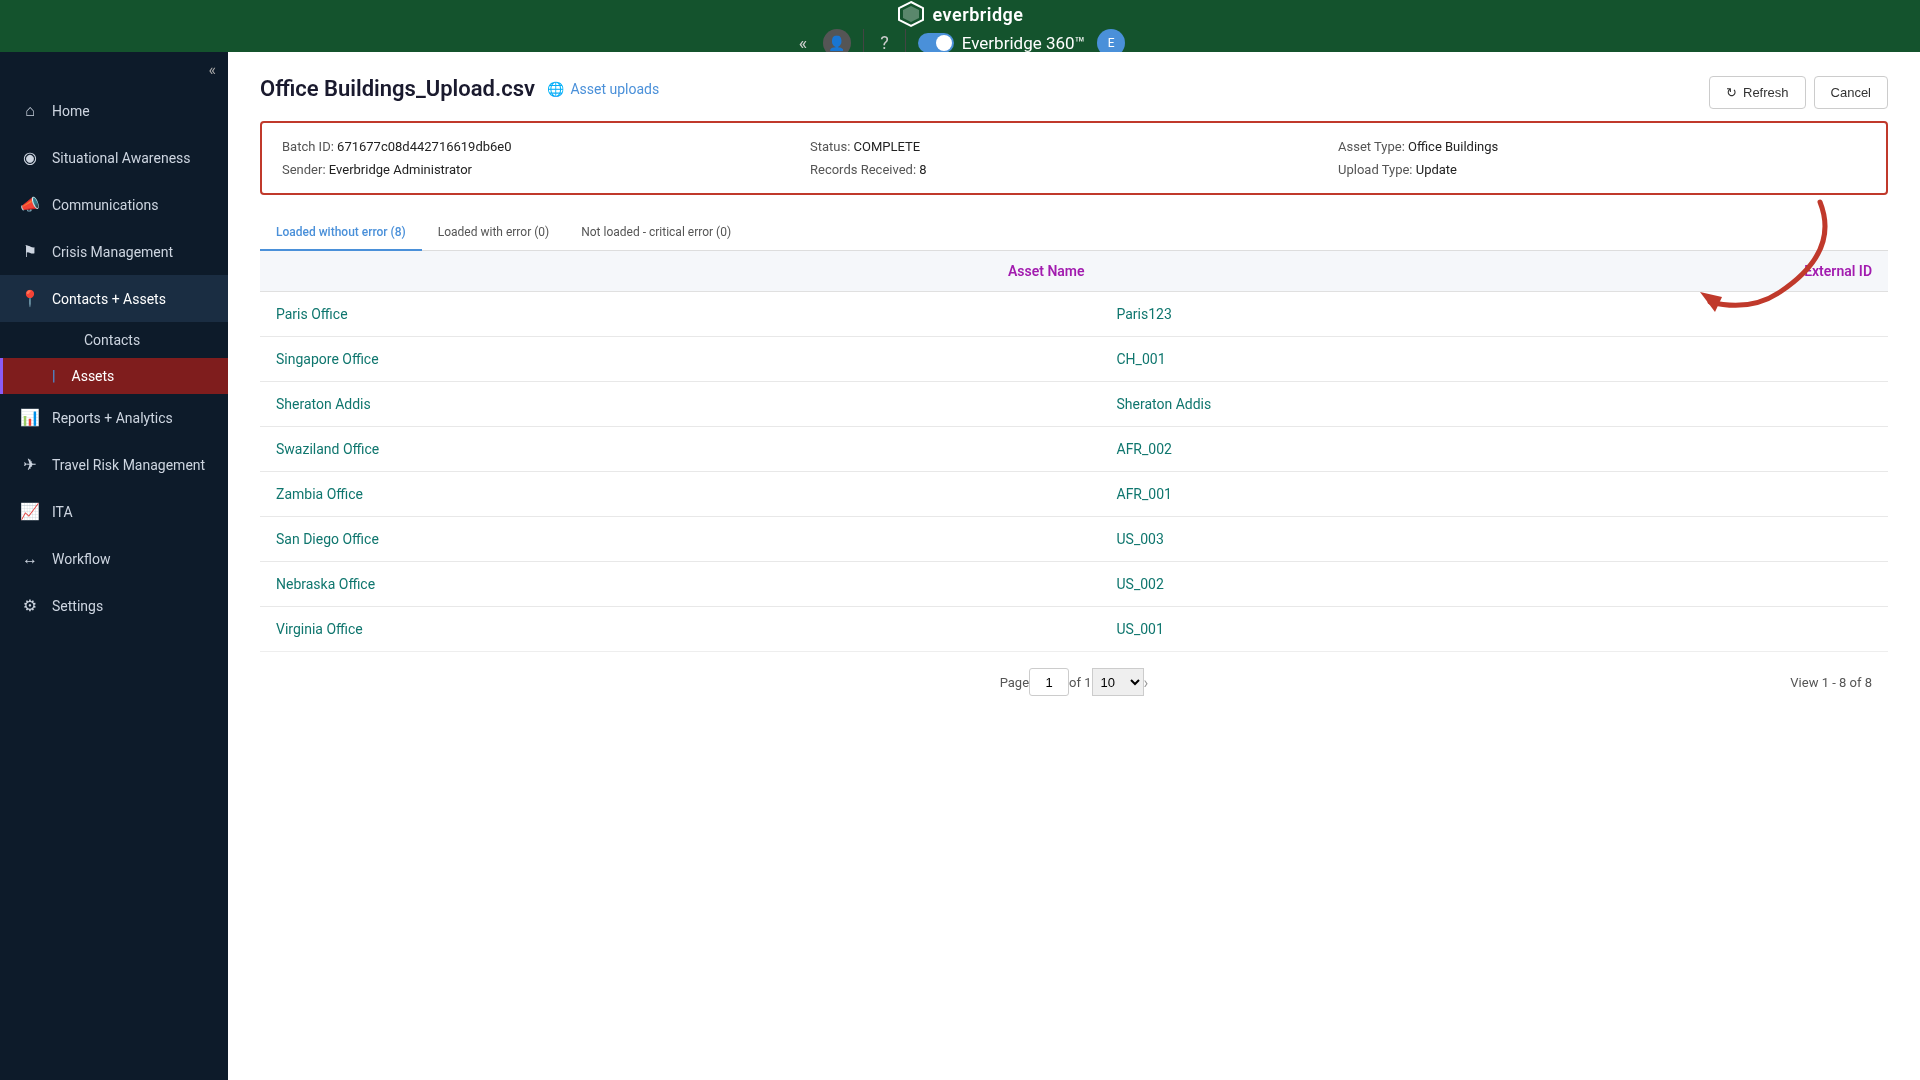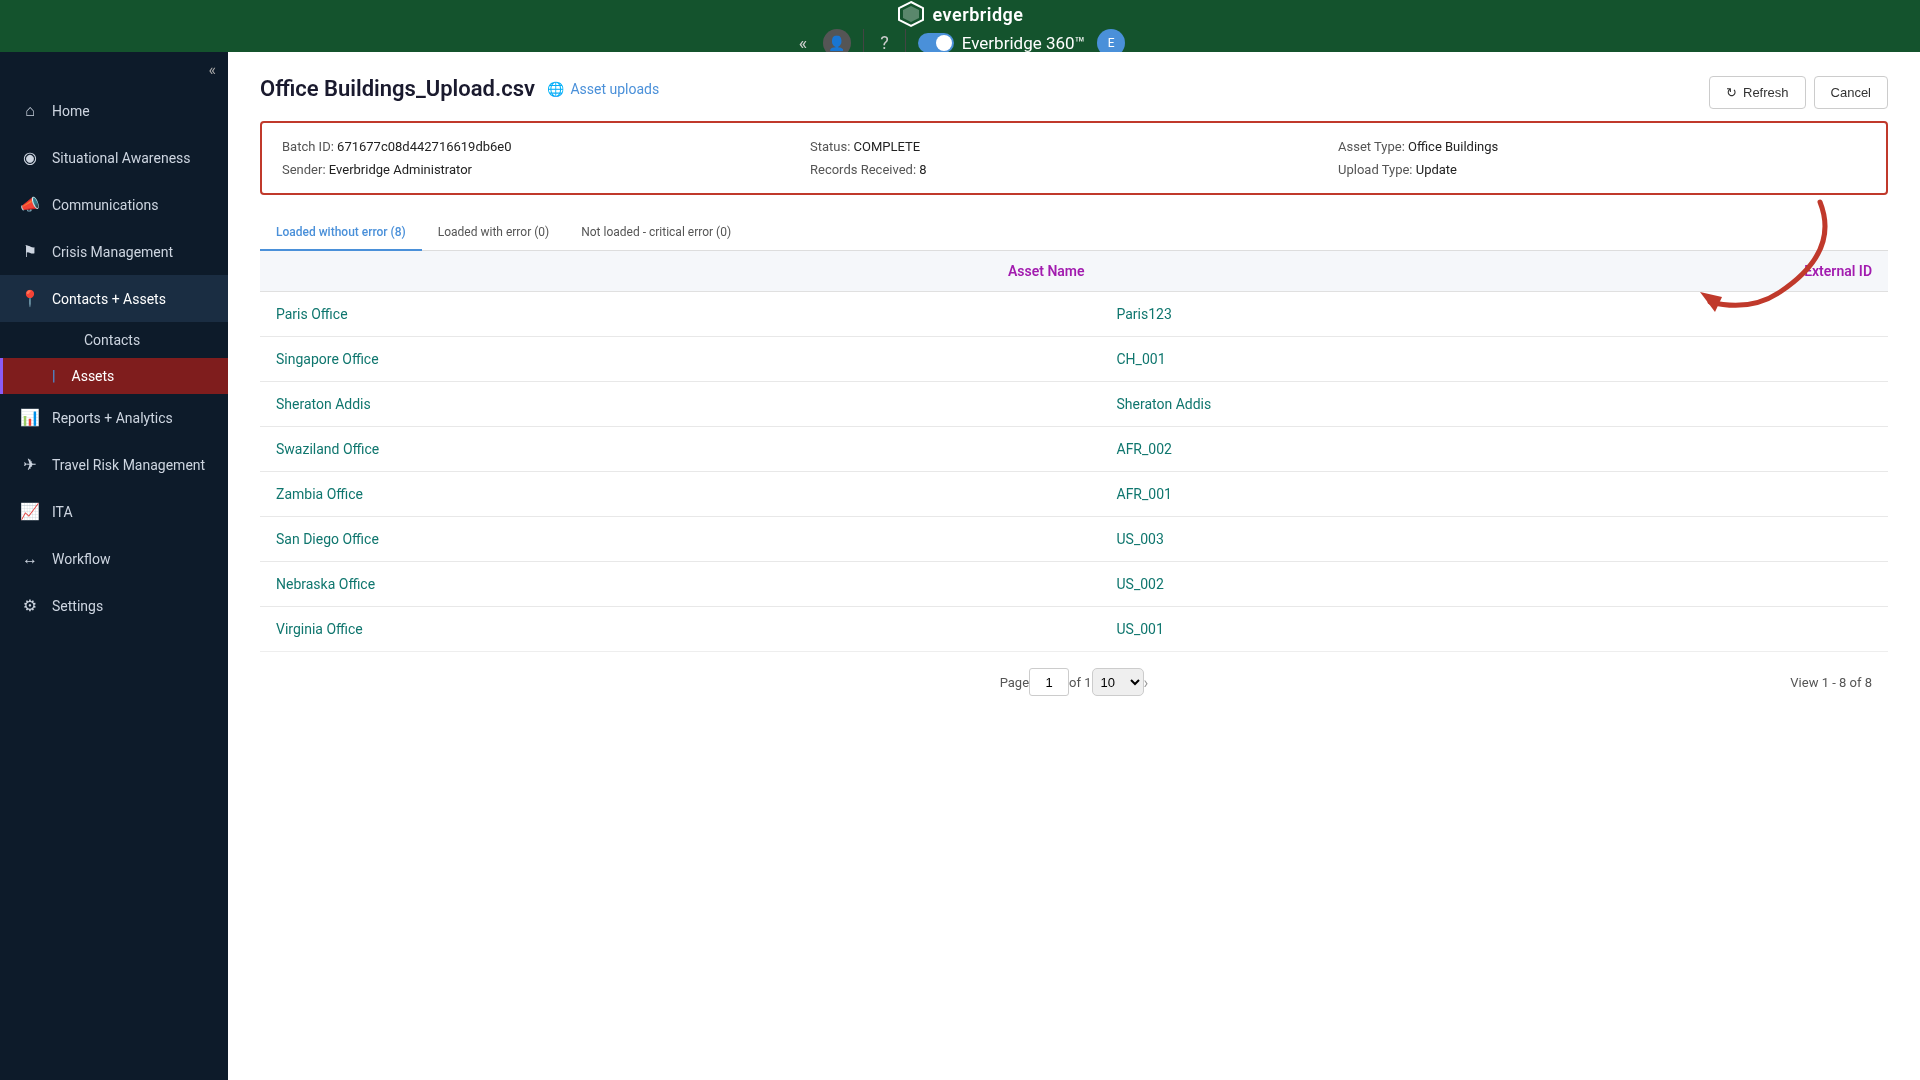--- a/index.html
+++ b/index.html
@@ -285,21 +285,21 @@
       width: 40px;
       height: 28px;
       border: 1px solid #ccc;
       border-radius: 3px;
       text-align: center;
       font-size: 13px;
     }
     .pagination-select {
       height: 28px;
       border: 1px solid #ccc;
-      border-radius: 5px;
+      border-radius: 0;
       font-size: 13px;
       padding: 0 4px;
     }
     .pagination-info {
       position: absolute;
       right: 16px;
       font-size: 13px;
       color: #555;
     }
     .pagination-arrow {

